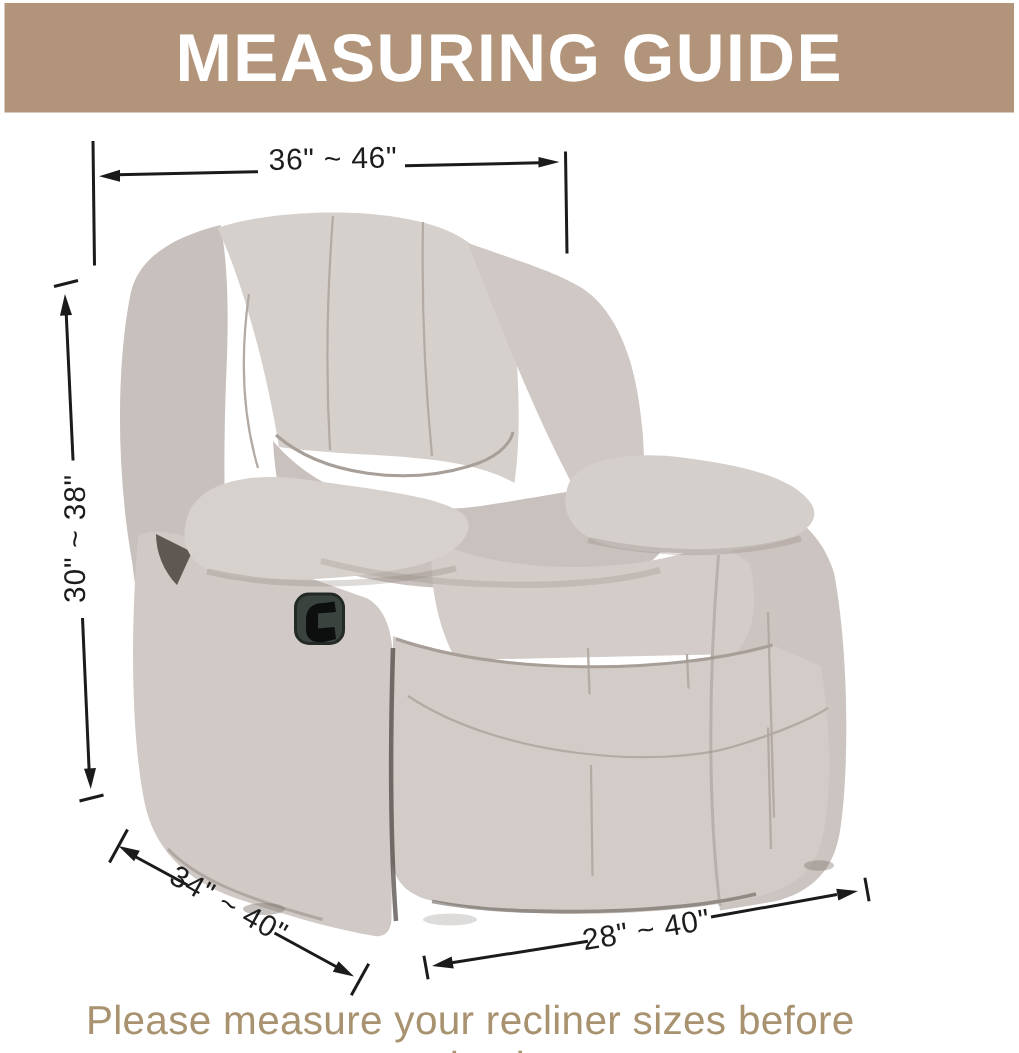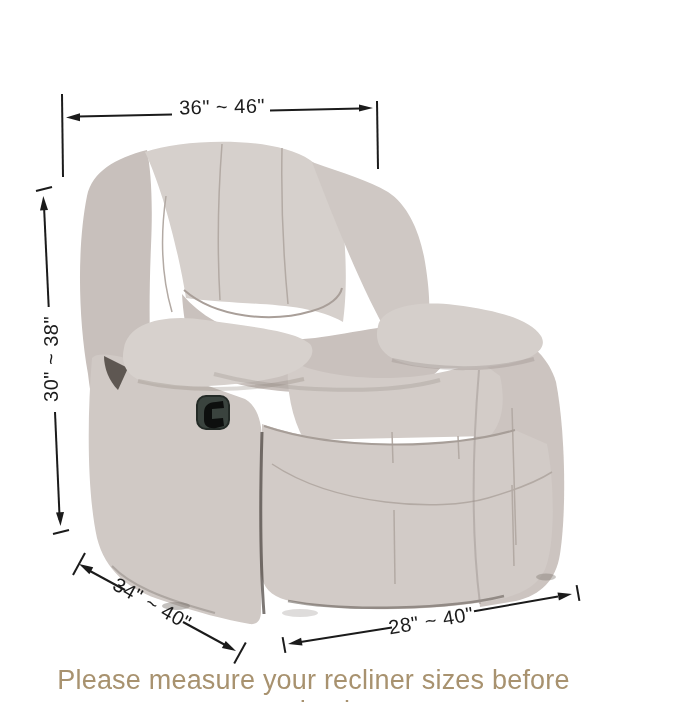--- a/index.html
+++ b/index.html
@@ -30,20 +30,23 @@
     font-size:27px;font-weight:400;color:#a8926f;letter-spacing:.2px;
     font-family:"Liberation Sans",sans-serif;
     padding-left:44px;
   }
 </style>
 </head>
 <body>
 
 <div class="canvas">
 
+  <div class="header-band">
+    <span class="header-title">MEASURING GUIDE</span>
+  </div>
 
   <svg class="scene" viewBox="0 0 679 702" aria-hidden="true">
 
     <g>
 
       <path d="M147,150 C115,158 92,172 87,196 C77,246 78,318 88,374 C94,426 106,458 124,474 C136,485 152,483 162,470 C152,430 147,340 151,246 C153,202 151,170 147,150 Z" fill="#c8c0bc"></path>
 
       <path d="M145,152 C185,138 275,136 310,160 C330,174 341,200 344,234 C347,272 346,300 343,322 C305,300 240,306 186,298 C178,248 162,188 145,152 Z" fill="#d6d0cc"></path>
 
       <path d="M312,162 C345,174 368,180 388,192 C408,205 420,232 425,262 C429,286 430,305 429,320 L392,342 C362,290 335,222 312,162 Z" fill="#cfc8c4"></path>

